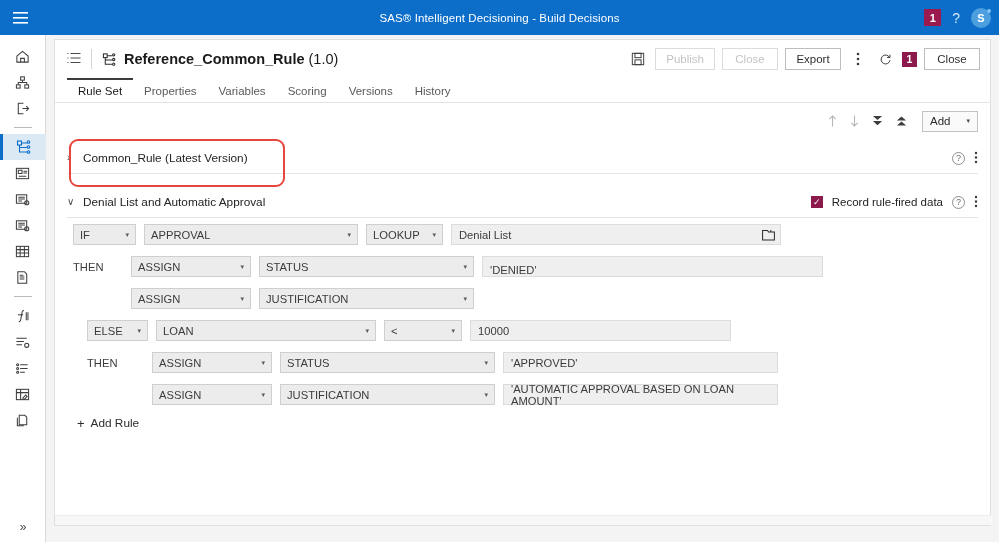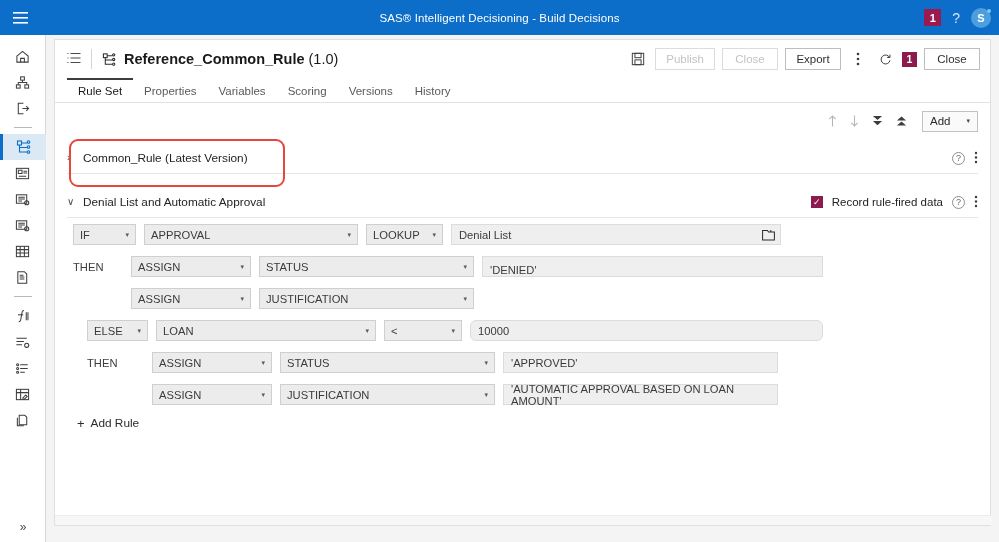--- a/index.html
+++ b/index.html
@@ -587,21 +587,21 @@
               <span class="ar">▾</span>
             </div>
             <div class="sel" style="width: 220px; margin-right: 8px;">
               <span class="txt">LOAN</span>
               <span class="ar">▾</span>
             </div>
             <div class="sel" style="width: 78px; margin-right: 8px;">
               <span class="txt">&lt;</span>
               <span class="ar">▾</span>
             </div>
-            <div class="val" style="width: 353px; margin-right: 8px; border-radius: 6px;">
+            <div class="val" style="width: 261px; margin-right: 8px;">
               <span>10000</span>
             </div>
           </div>
           <div class="exprow" style="margin-left: 32px;">
             <div class="kw" style="width: 65px;">THEN</div>
             <div class="sel" style="width: 120px; margin-right: 8px;">
               <span class="txt">ASSIGN</span>
               <span class="ar">▾</span>
             </div>
             <div class="sel" style="width: 215px; margin-right: 8px;">

